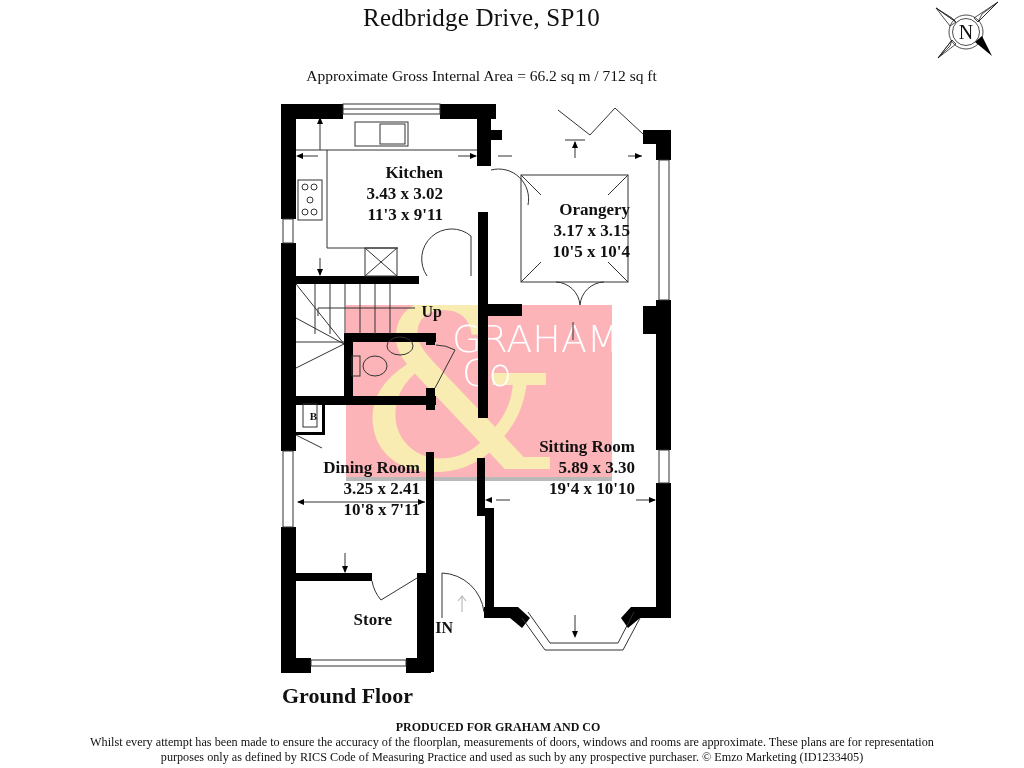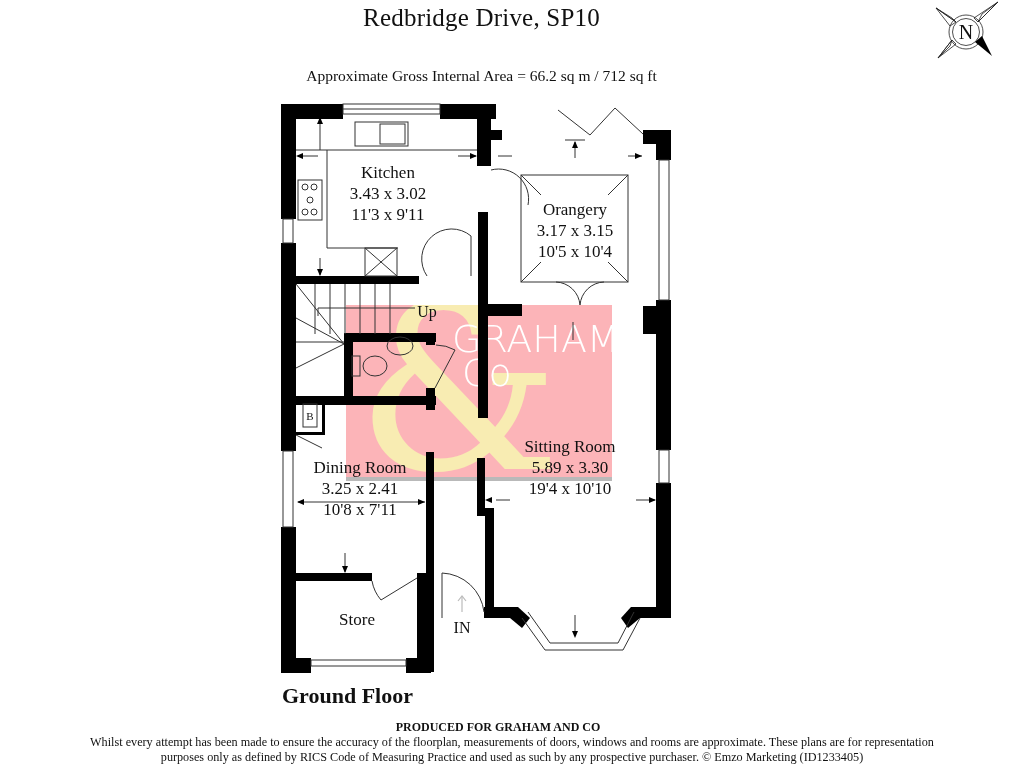--- a/index.html
+++ b/index.html
@@ -1,21 +1,21 @@
 <!DOCTYPE html>
 <html><head>
 <meta charset="utf-8">
 <style>
   html, body { margin:0; padding:0; background:#ffffff; }
   body { width:1024px; height:768px; position:relative; overflow:hidden; font-family:"Liberation Serif", "DejaVu Serif", serif; color:#111; }
   .title { position:absolute; left:0; width:963px; top:4px; text-align:center; font-weight:normal; font-size:25px; letter-spacing:0.2px; }
   .subtitle { position:absolute; left:0; width:963px; top:38px; text-align:center; font-size:15.5px; line-height:20px;margin-top:28px; }
   .compass { position:absolute; left:930px; top:0px; width:70px; height:64px; }
   .plan { position:absolute; left:0; top:0; width:1024px; height:768px; }
-  .label { position:absolute; text-align:center; font-size:17px; line-height:21px; white-space:nowrap; }
+  .label { position:absolute; text-align:right; font-size:17px; line-height:21px; white-space:nowrap;font-weight:bold; }
   .floor-label { position:absolute; left:282px; top:683px; font-weight:bold; font-size:22px; }
   .produced { position:absolute; left:0; width:996px; top:720px; text-align:center; font-weight:bold; font-size:12px; }
   .disclaimer { position:absolute; left:0; width:1024px; top:735px; text-align:center; font-size:12.2px; line-height:15px; }
   .watermark { position:absolute; left:346px; top:305px; width:266px; height:172px; background:#fcb4b8; border-bottom:4px solid #b9b9b9; overflow:hidden; }
   .wm-text { position:absolute; color:#ffffff; font-family:"DejaVu Sans", sans-serif; font-size:38px; line-height:40px; font-weight:300; letter-spacing:0px; }
   .wm-amp { position:absolute; font-family:"DejaVu Serif", serif; font-size:230px; line-height:230px; color:#f8ecb2; left:10px; top:-30px; }
 </style>
 </head>
 <body>
 
@@ -220,21 +220,21 @@
 <div class="label" style="left:300px; top:457px; width:120px;">
   <div>Dining Room</div>
   <div>3.25 x 2.41</div>
   <div>10'8 x 7'11</div>
 </div>
 <div class="label" style="left:322px; top:609px; width:70px;">
   <div>Store</div>
 </div>
 
 <div class="label" style="left:412px; top:301px; width:30px; font-size:16px;">Up</div>
-<div class="label" style="left:447px; top:617px; width:30px; font-size:16px;">IN</div>
+<div class="label" style="left:423px; top:617px; width:30px; font-size:16px;">IN</div>
 <div class="label" style="left:303px; top:406px; width:14px; font-size:11px;">B</div>
 
 <div class="floor-label">Ground Floor</div>
 
 <div class="produced">PRODUCED FOR GRAHAM AND CO</div>
 <div class="disclaimer">
   <div>Whilst every attempt has been made to ensure the accuracy of the floorplan, measurements of doors, windows and rooms are approximate. These plans are for representation</div>
   <div>purposes only as defined by RICS Code of Measuring Practice and used as such by any prospective purchaser. © Emzo Marketing (ID1233405)</div>
 </div>
 

